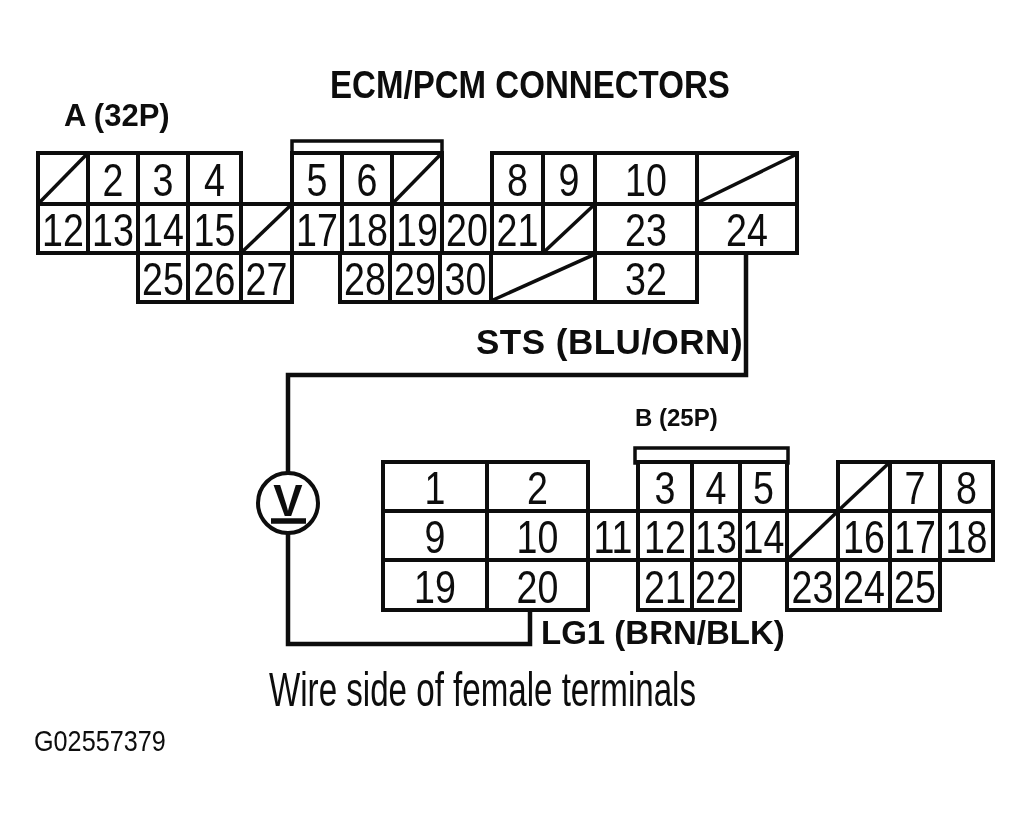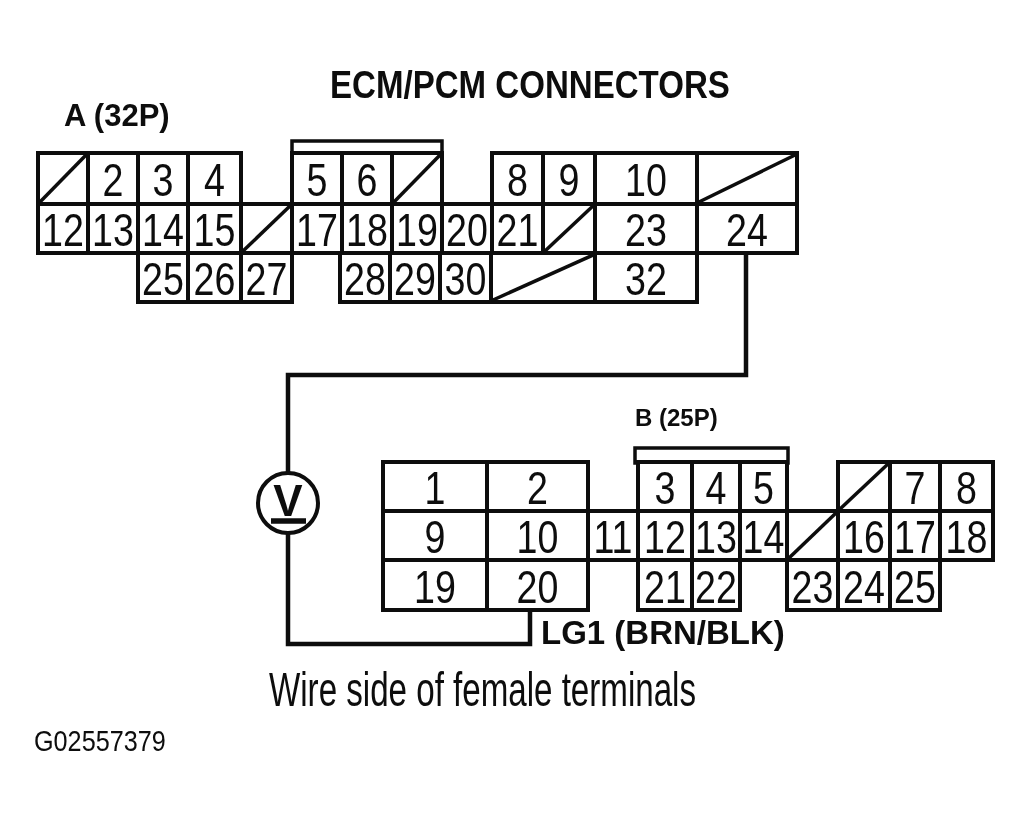--- a/index.html
+++ b/index.html
@@ -159,17 +159,18 @@
     <g id="meter">
       <circle cx="288" cy="503" r="30"></circle>
       <text x="288" y="501" dy="0.33em" class="meter-v">V</text>
       <line x1="271" y1="521" x2="306" y2="521"></line>
     </g>
   </svg>
 
   <div class="lbl title">ECM/PCM CONNECTORS</div>
   <div class="lbl conn-a">A (32P)</div>
   <div class="lbl conn-b">B (25P)</div>
+  <div class="lbl sts">STS (BLU/ORN)</div>
   <div class="lbl lg1">LG1 (BRN/BLK)</div>
   <div class="lbl caption">Wire side of female terminals</div>
   <div class="lbl code">G02557379</div>
 
 </div>
 
 </body></html>

